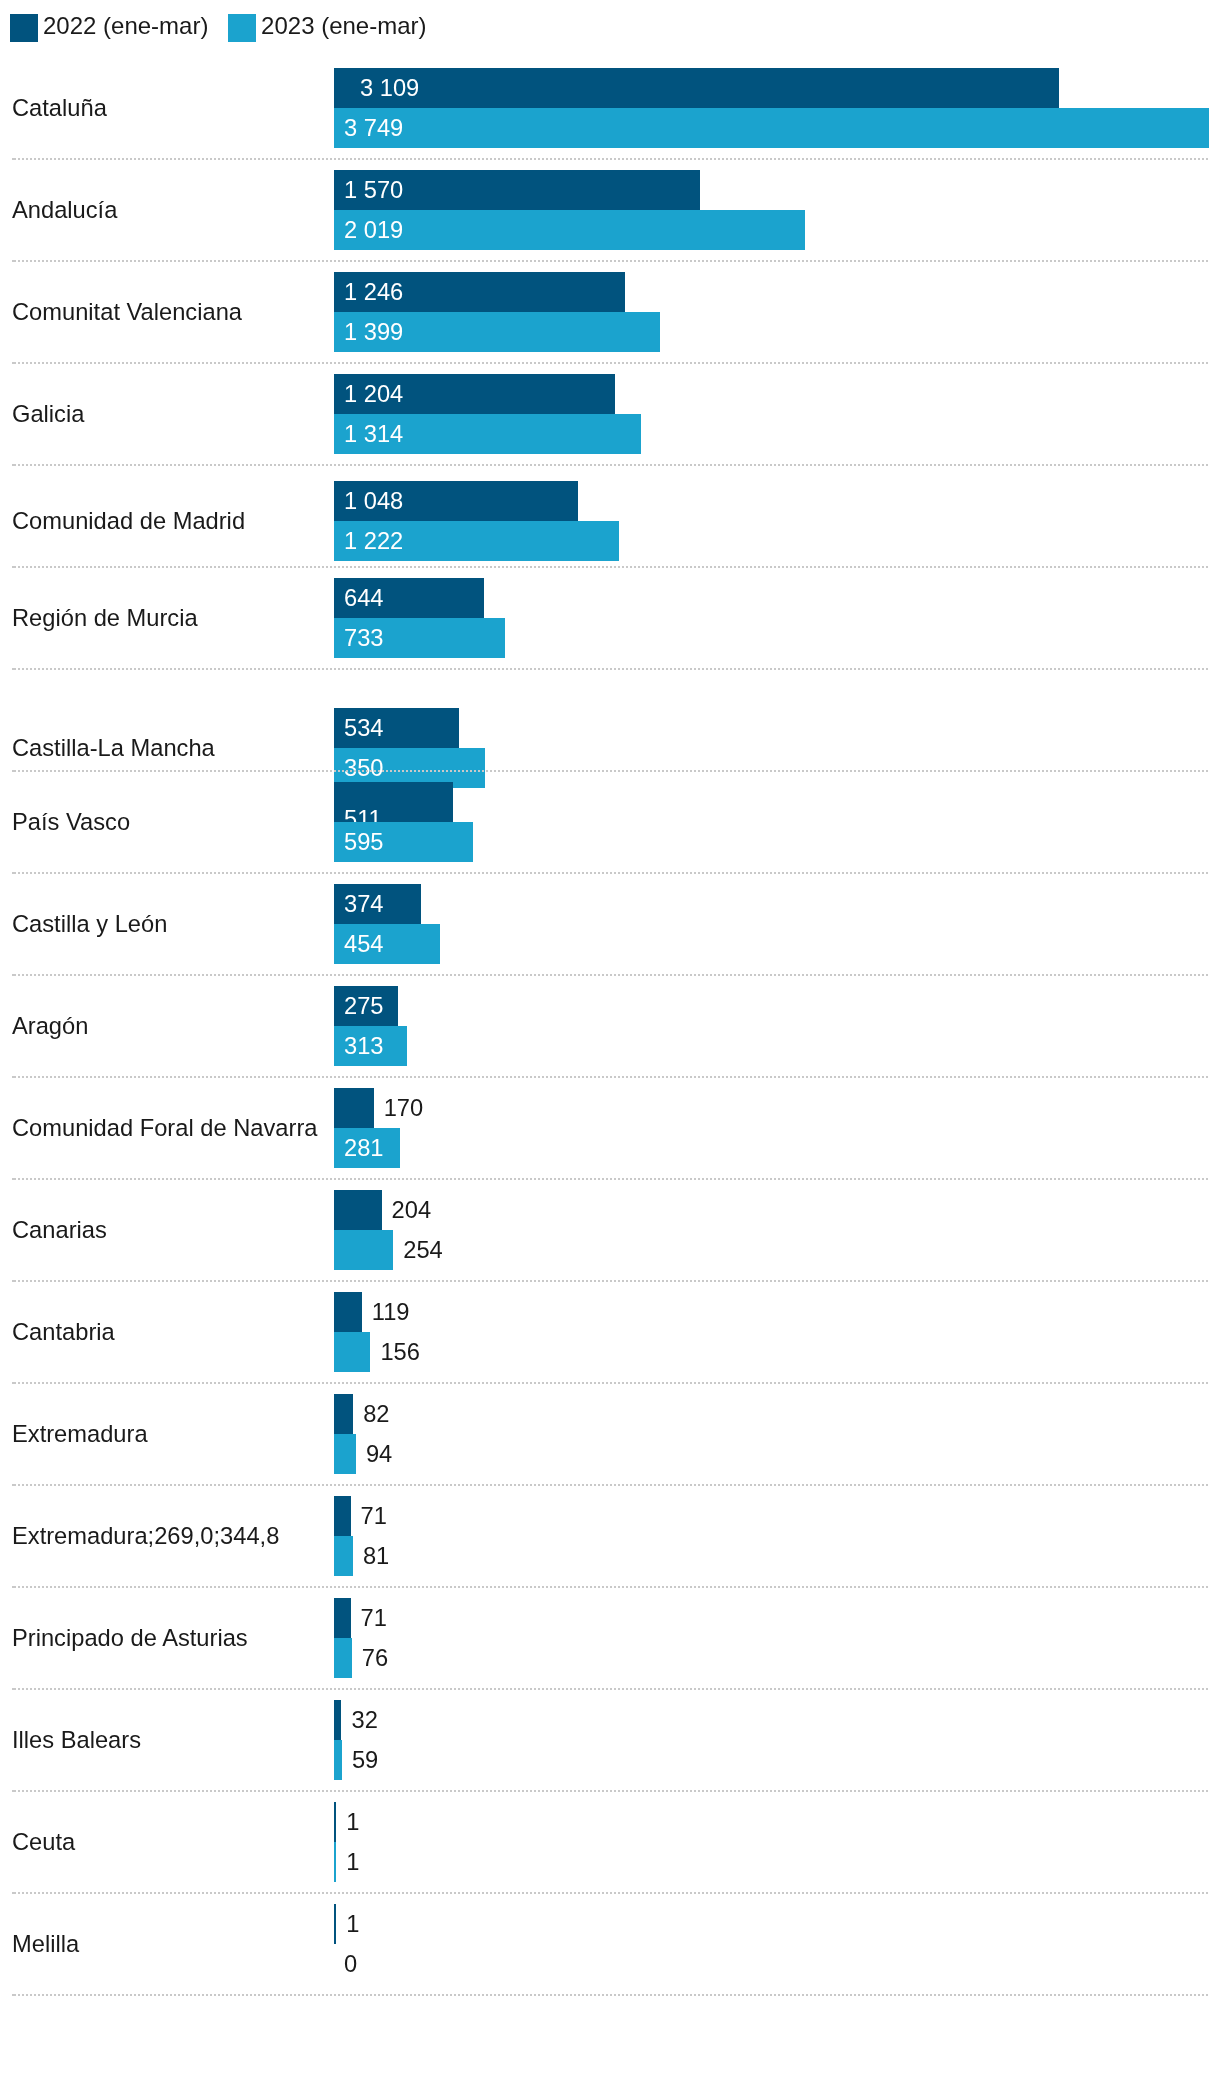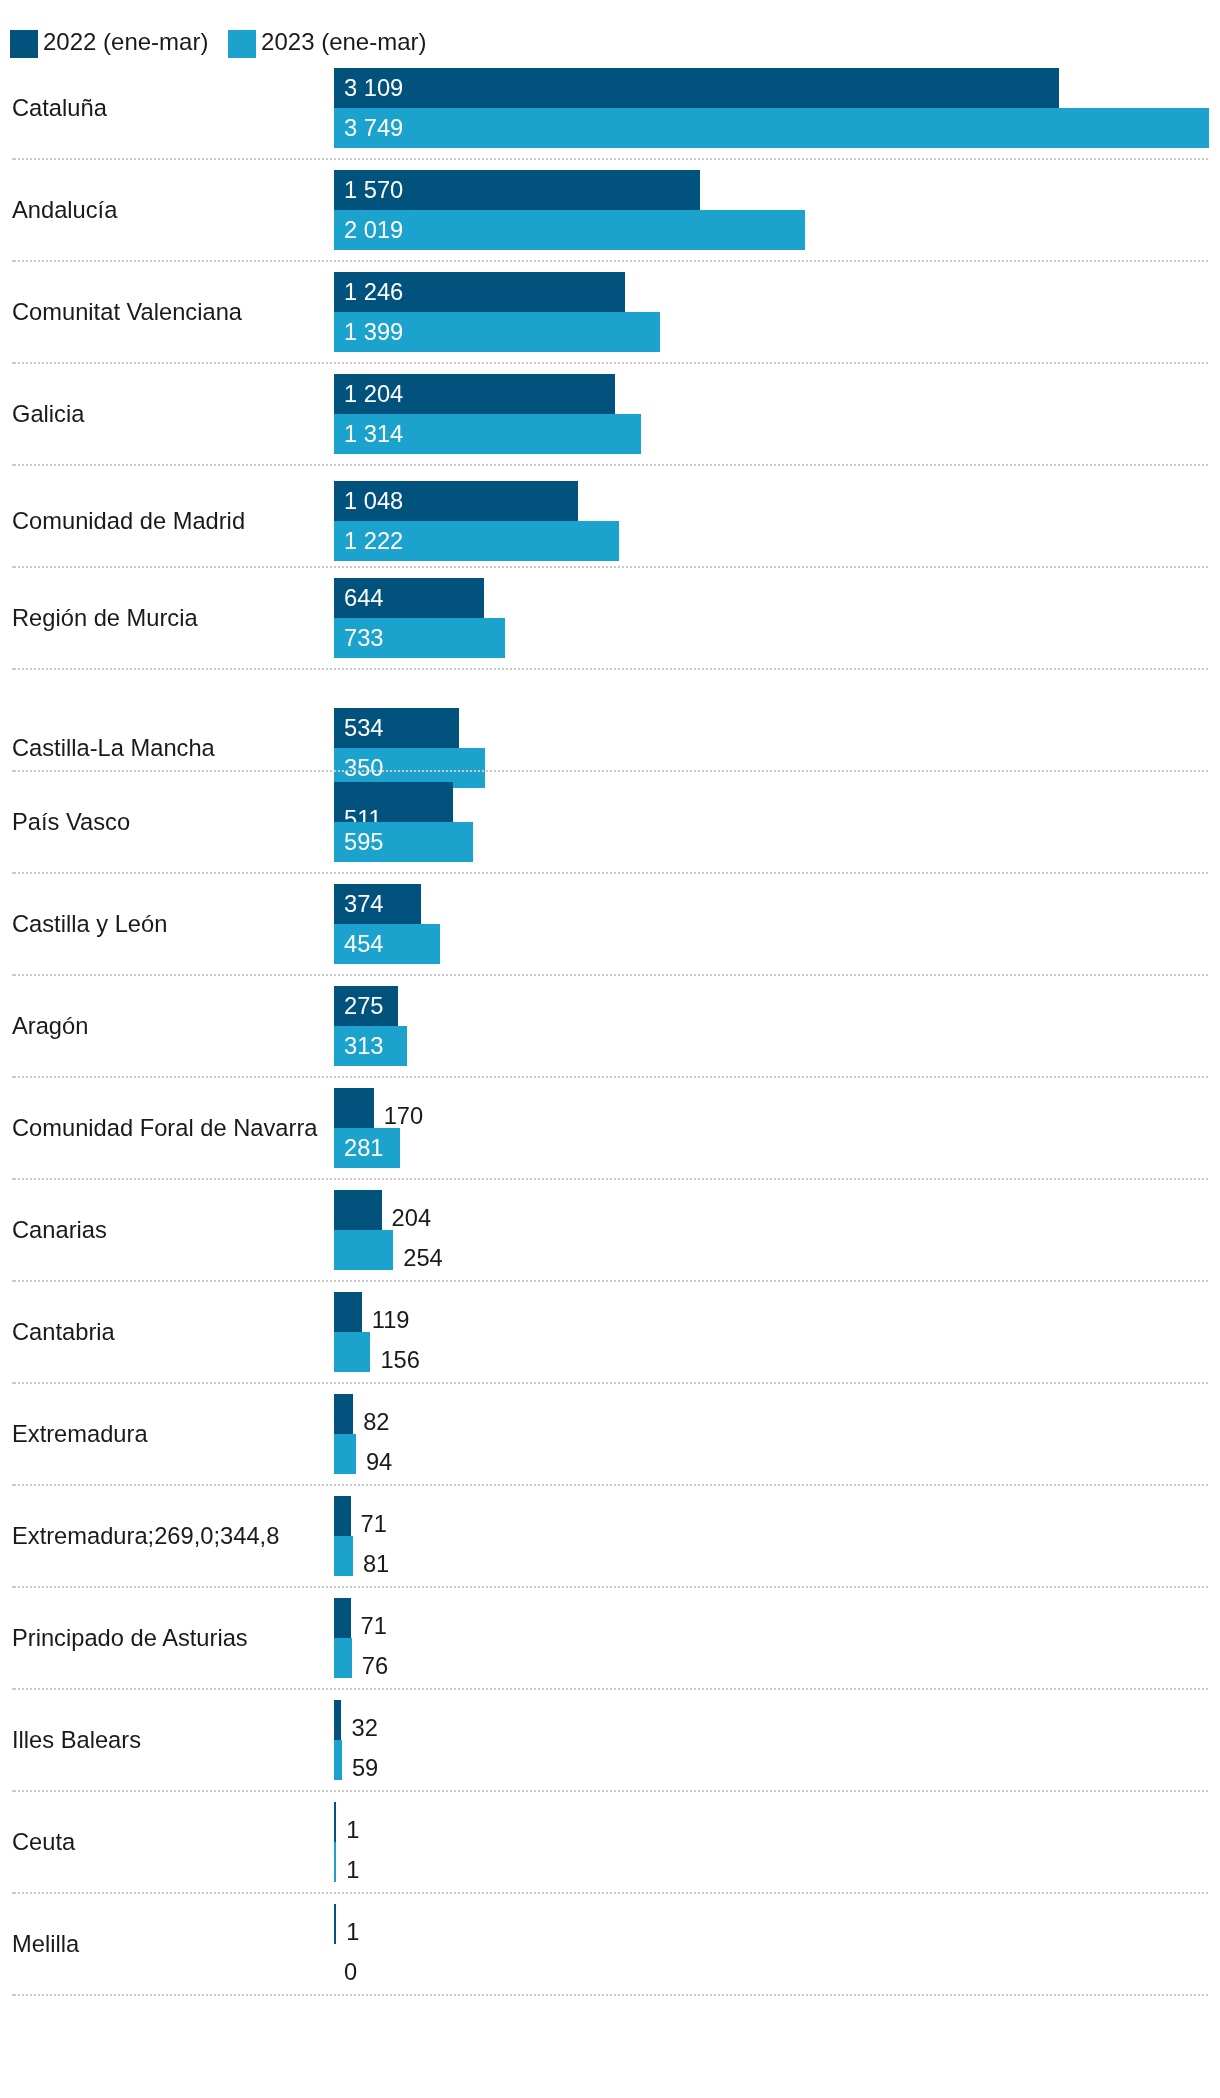--- a/index.html
+++ b/index.html
@@ -8,38 +8,38 @@
     width:1220px;height:2098px;
     background:#ffffff;
     font-family:"Liberation Sans", sans-serif;
     -webkit-font-smoothing:antialiased;
     overflow:hidden;
   }
   #chart{position:relative;width:1220px;height:2098px;background:#ffffff;}
 
   
   #legend{position:absolute;left:10px;top:14px;height:28px;display:flex;align-items:flex-start;}
-  .legend-item{height:28px;display:flex;align-items:flex-end;margin-right:19.7px;margin-top:16px;}
+  .legend-item{height:28px;display:flex;align-items:flex-end;margin-right:19.7px;}
   .legend-swatch{width:28px;height:28px;display:block;flex:none;}
   .legend-swatch.sw0{background:#01537e;}
   .legend-swatch.sw1{background:#1ba3ce;}
   .legend-label{font-size:24px;line-height:28px;color:#1a1a1a;white-space:nowrap;
                 margin-left:5px;position:relative;top:-2px;transform:translateZ(0);}
 
   
   .row{position:absolute;left:0;width:1220px;height:80px;padding-left:47px;}
   .row-label{position:absolute;left:12px;top:0;height:80px;line-height:80px;
              font-size:23.7px;color:#1a1a1a;white-space:nowrap;transform:translateZ(0);}
   .bar{position:absolute;left:334px;height:40px;}
   .bar.s0{background:#01537e;}
   .bar.s1{background:#1ba3ce;}
   .vlab{position:absolute;height:40px;line-height:40px;font-size:23.7px;
         white-space:nowrap;transform:translateZ(0);}
   .vlab.inside{color:#ffffff;}
-  .vlab.outside{color:#1a1a1a;margin-top:8px;}
+  .vlab.outside{color:#1a1a1a;}
 
   
   .gridline{position:absolute;left:12px;width:1197px;height:2px;
     background-image:
       linear-gradient(to right,#c9c9c9 0,#c9c9c9 4px,rgba(0,0,0,0) 4px),
       linear-gradient(to right,#c9c9c9 0,#c9c9c9 2px,rgba(0,0,0,0) 2px,rgba(0,0,0,0) 4px);
     background-size:4px 2px,4px 2px;
     background-position:0 0,6px 0;
     background-repeat:no-repeat,repeat-x;}
 </style>
@@ -55,21 +55,21 @@
     </div>
     <div class="legend-item">
       <span class="legend-swatch sw1"></span>
       <span class="legend-label">2023 (ene-mar)</span>
     </div>
   </div>
 
   <div class="row" style="top:67.6px">
     <div class="row-label">Cataluña</div>
     <div class="bar s0" style="top:0px;width:725.21px"></div>
-    <div class="vlab inside" style="top:0px;left:344px">3 109</div>
+    <div class="vlab inside" style="top:0px;left:360px">3 109</div>
     <div class="bar s1" style="top:40px;width:874.5px"></div>
     <div class="vlab inside" style="top:40px;left:344px">3 749</div>
   </div>
   <div class="gridline" style="top:158px"></div>
   <div class="row" style="top:169.6px">
     <div class="row-label">Andalucía</div>
     <div class="bar s0" style="top:0px;width:366.22px"></div>
     <div class="vlab inside" style="top:0px;left:344px">1 570</div>
     <div class="bar s1" style="top:40px;width:470.96px"></div>
     <div class="vlab inside" style="top:40px;left:344px">2 019</div>

